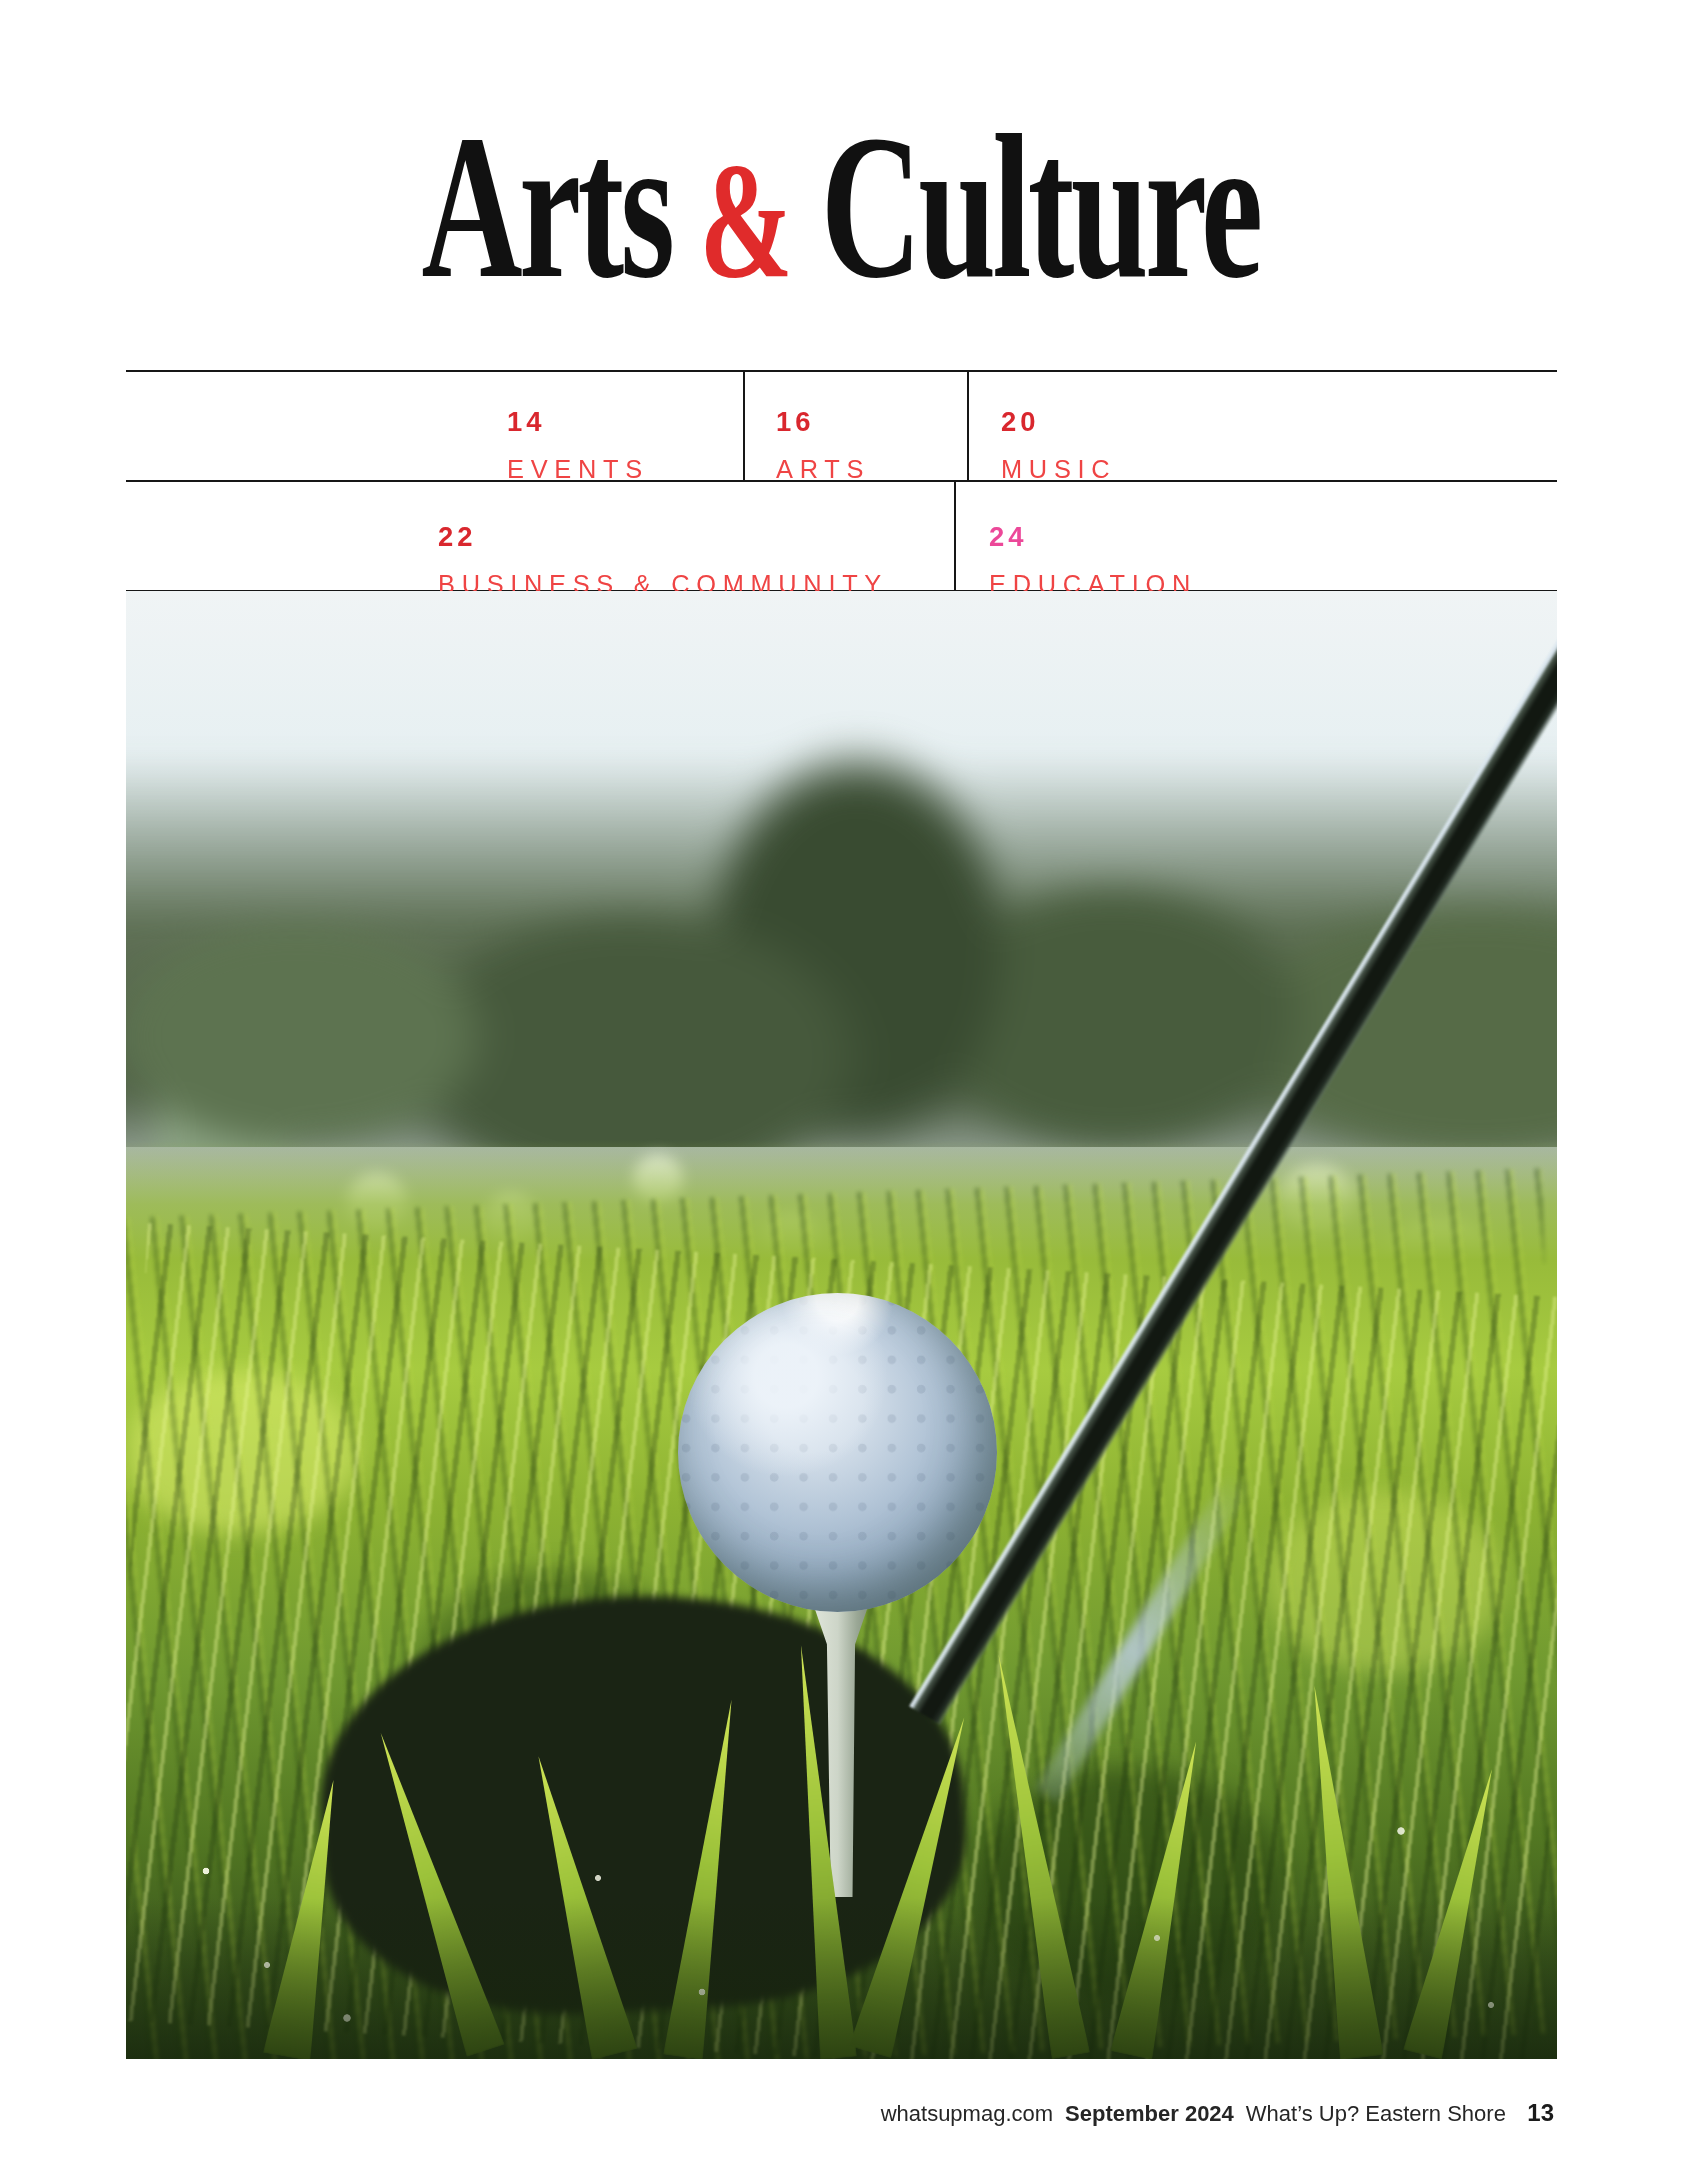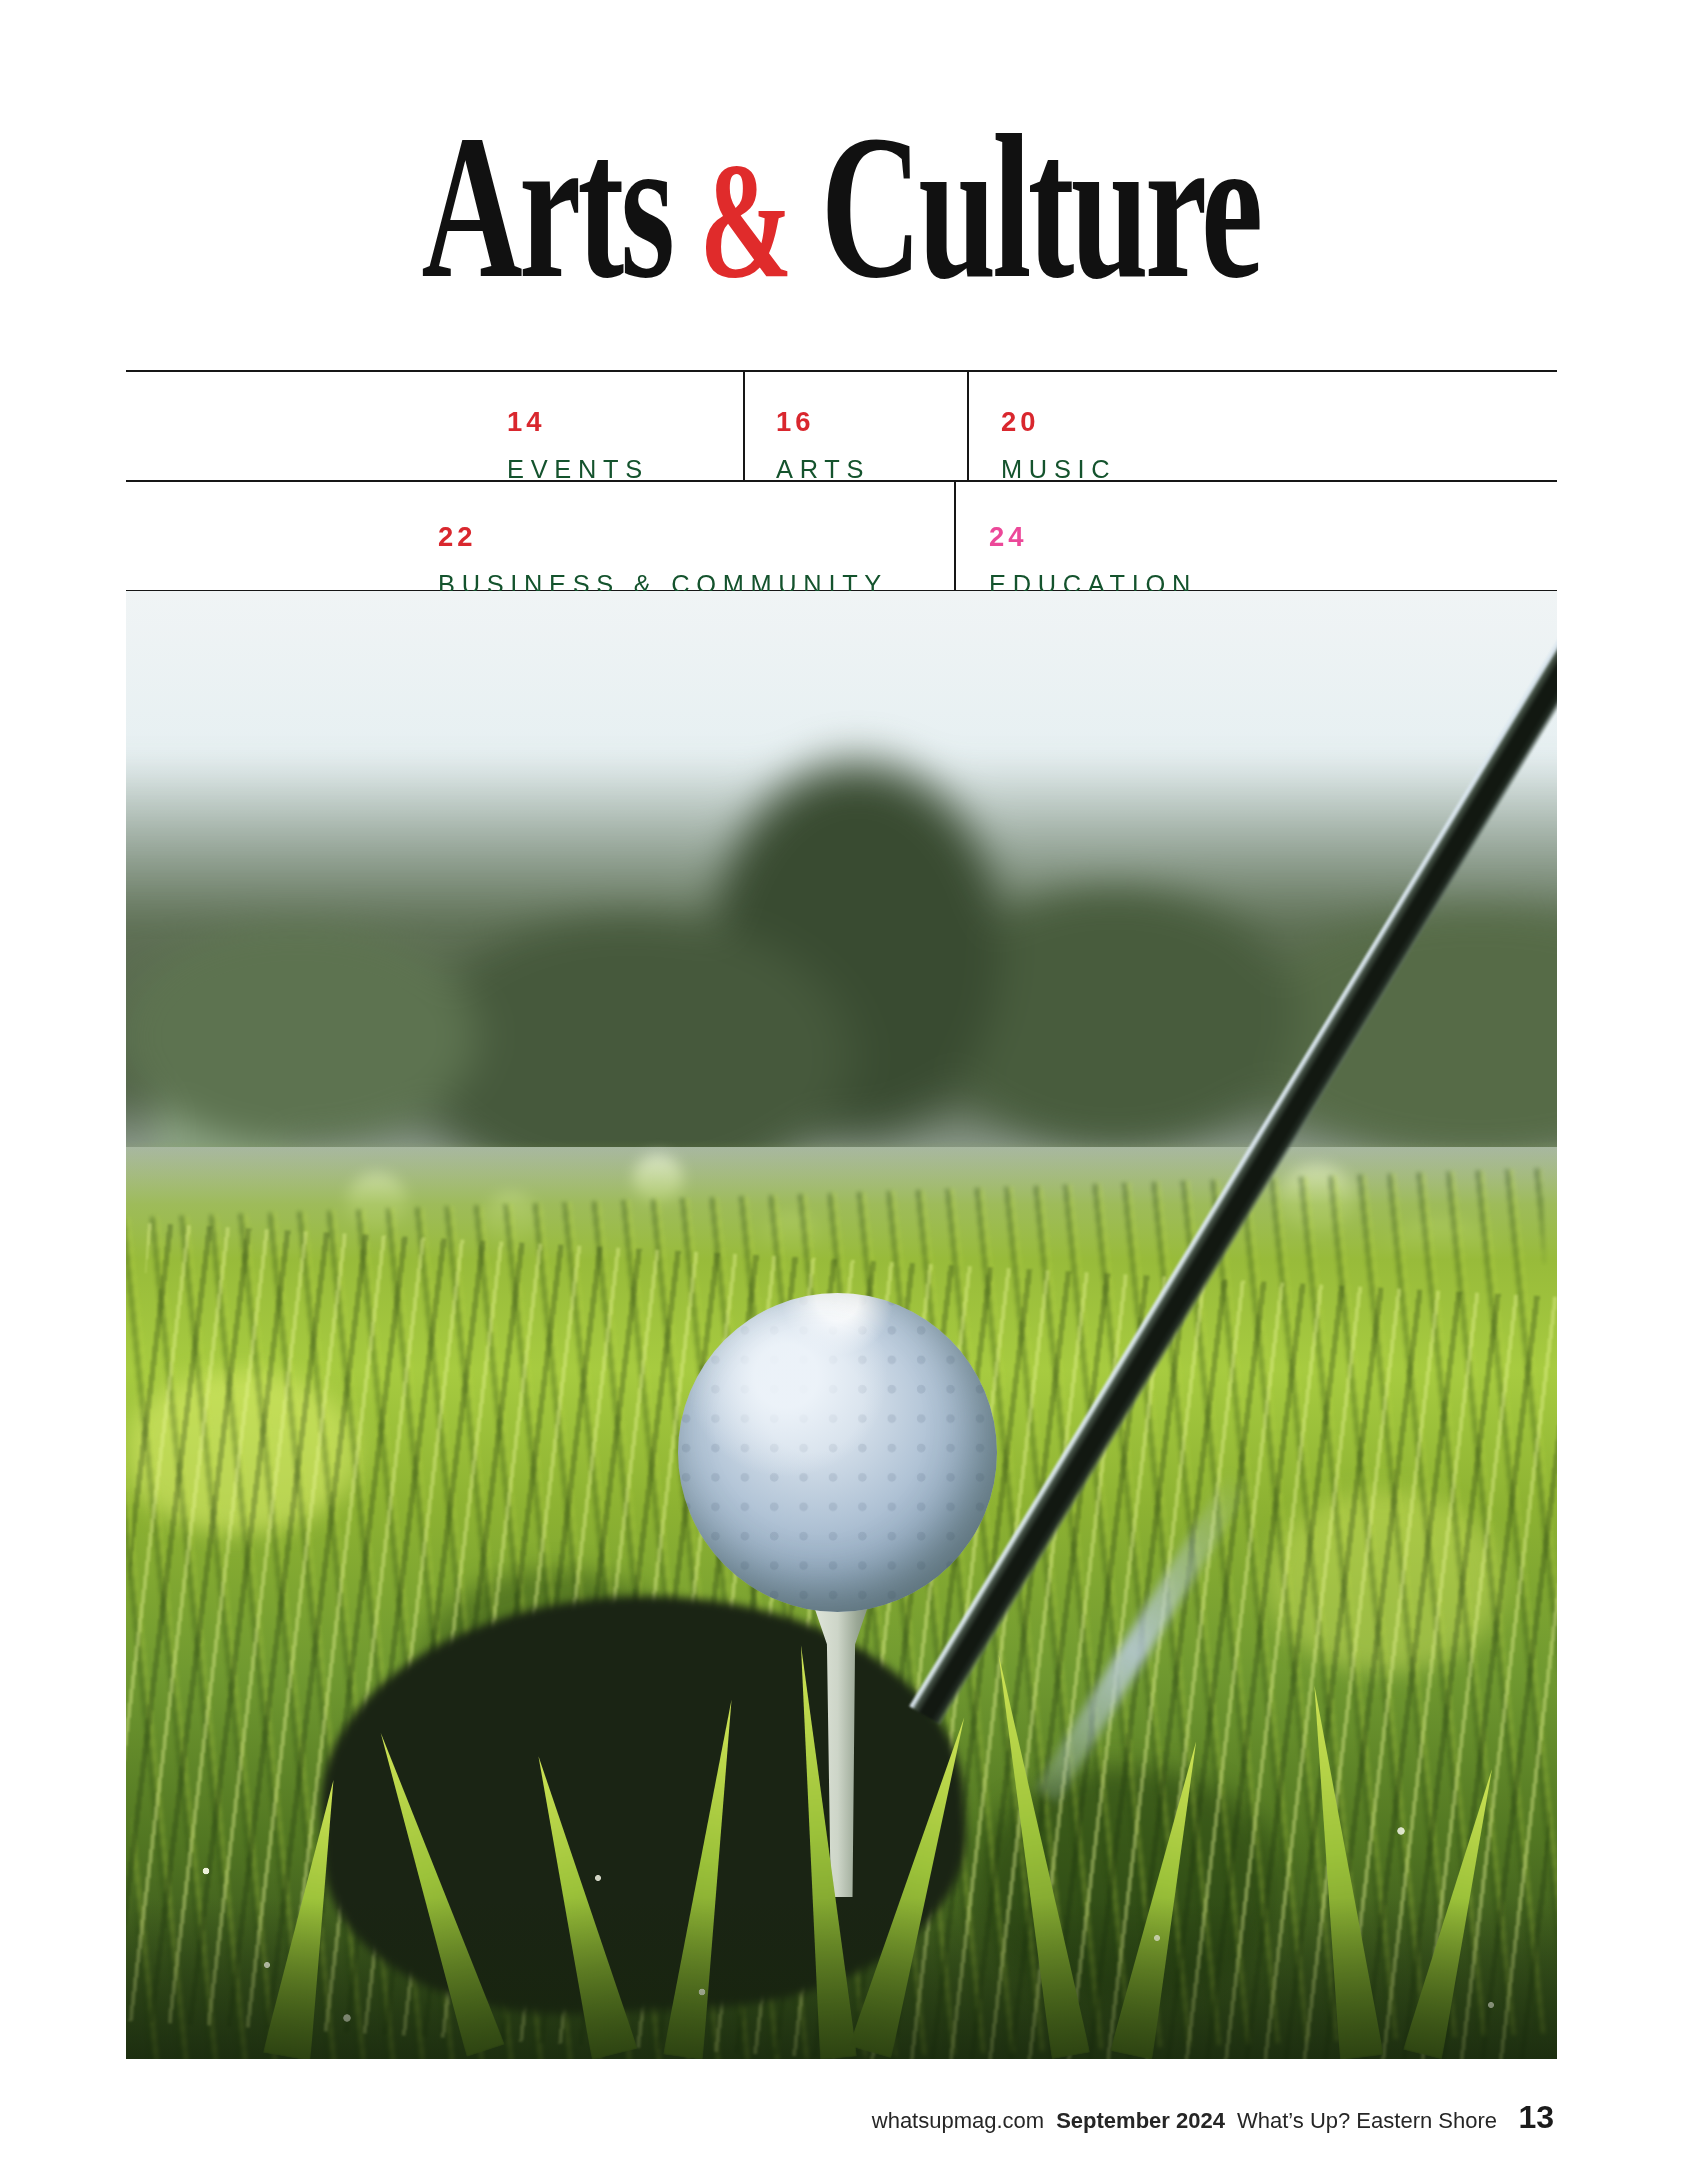--- a/index.html
+++ b/index.html
@@ -11,21 +11,21 @@
          font-family:"Liberation Serif",serif;font-weight:bold;font-size:206px;line-height:1.05;
          letter-spacing:-5.4px;color:#111111;transform:scaleX(0.68);transform-origin:center top;
          white-space:nowrap;}
   .title .amp{font-size:0.80em;letter-spacing:0;}
 
   
   .rule-h{position:absolute;left:126px;width:1431px;height:2px;background:#161616;}
   .rule-v{position:absolute;width:2px;background:#161616;}
   .toc-item{position:absolute;display:flex;align-items:baseline;gap:17.4px;white-space:nowrap;flex-direction:column;}
   .toc-num{font-size:27.4px;font-weight:bold;letter-spacing:4px;}
-  .toc-label{font-size:25.4px;color:#14532d;letter-spacing:6.7px;}
+  .toc-label{font-size:25.4px;color:#ef4444;letter-spacing:6.7px;}
 
   
   .badge{position:absolute;left:1353px;top:290px;width:236px;height:236px;}
   .badge-star{position:absolute;inset:0;border-radius:50%;
       background:repeating-conic-gradient(from -2deg,#F5C41A 0deg 8.6deg,transparent 8.6deg 12.857deg);}
   .badge-core{position:absolute;inset:14px;border-radius:50%;background:#F5C41A;}
   .badge-text{position:absolute;inset:0;display:flex;flex-direction:column;align-items:center;
       justify-content:center;font-weight:bold;font-size:14px;letter-spacing:2px;color:#261F1B;}
   .badge-text span{border-bottom:1.3px solid #261F1B;padding:0 1.3px 4.7px 1.3px;margin-top:6px;}
   .badge-text span:first-child{margin-top:0;}
@@ -122,21 +122,21 @@
   .feature .line{font-family:"Liberation Serif",serif;font-weight:bold;font-size:39px;color:#141414;
        line-height:1;border-bottom:3.3px solid #141414;padding:0 4px 8px 4px;margin-top:6.7px;
        letter-spacing:-0.7px;}
   .feature .line:first-child{margin-top:0;}
   .feature .pgref{margin-top:14.7px;font-weight:bold;font-size:23.4px;letter-spacing:3.3px;}
 
   
   .footer{position:absolute;top:2099px;right:127px;display:flex;align-items:baseline;gap:12px;
        font-size:22px;color:#262626;white-space:nowrap;}
   .footer .bold{font-weight:bold;}
-  .footer .pageno{font-weight:bold;font-size:32px;margin-left:9.4px;color:#1b1b1b;}
+  .footer .pageno{font-weight:bold;font-size:24px;margin-left:9.4px;color:#1b1b1b;}
 </style>
 </head>
 <body>
 
 <div class="page">
 
   <div class="title"><span>Arts</span><span class="amp" style="color:#E02B2B;">&nbsp;<span>&amp;</span>&nbsp;</span><span>Culture</span></div>
 
   <div class="rule-h" style="top:370px;"></div>
   <div class="rule-h" style="top:480px;"></div>

